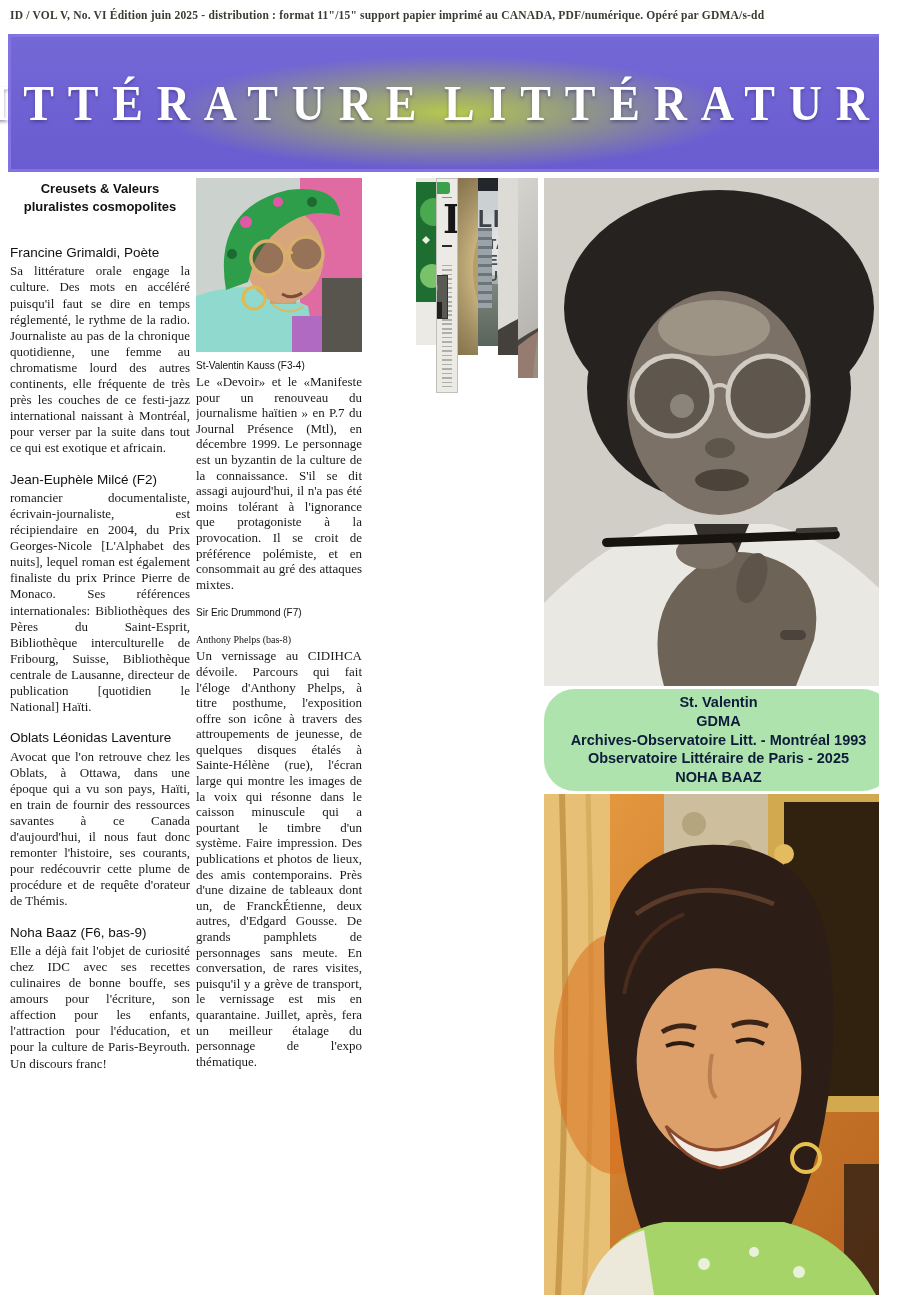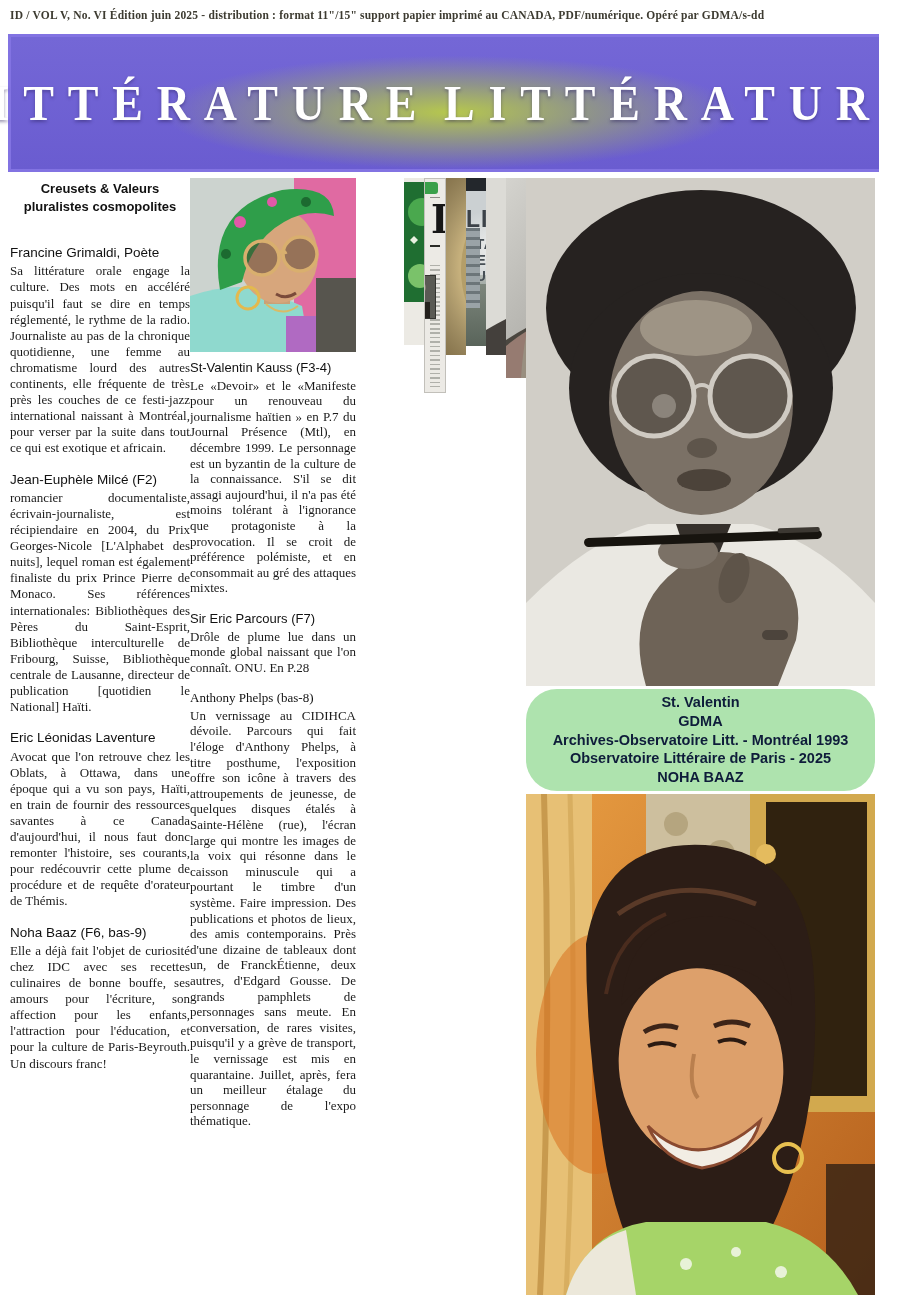--- a/index.html
+++ b/index.html
@@ -13,32 +13,32 @@
       border:3px solid #8273e2;box-sizing:content-box;
       background:
         radial-gradient(ellipse 42% 55% at 50% 57%, rgba(186,205,70,.95) 0%, rgba(152,162,118,.78) 38%, rgba(128,115,205,0) 78%),
         linear-gradient(#7467d6,#6a5cd0);
       display:flex;flex-direction:row;justify-content:center;align-items:center;row-gap:8px;}
   .banner-line{font-family:"Liberation Serif",serif;font-weight:bold;color:#ffffff;
       font-size:46px;line-height:1;letter-spacing:.30em;text-indent:.30em;
       transform:scaleY(1.12);text-shadow:0 2px 3px rgba(40,30,90,.45);white-space:nowrap;}
 
   .content{position:absolute;top:178px;left:10px;width:883px;height:1117px;
-      display:grid;grid-template-columns:180px 166px 170px 349px;}
+      display:grid;grid-template-columns:180px 166px 170px 349px;column-gap:6px;}
 
   .textcol{overflow:hidden;}
   .section-heading{font-family:"Liberation Sans",sans-serif;font-weight:bold;
       font-size:13px;line-height:1.35;text-align:center;margin:2px 2px 30px;color:#111;}
   .article{margin-bottom:15px;}
   .article h3{font-family:"Liberation Sans",sans-serif;font-weight:normal;
       font-size:13.5px;line-height:1.2;margin:0 0 2px;color:#111;}
   .article h3.serif-head{font-family:"Liberation Serif",serif;font-size:14px;}
   .article .body{font-size:13px;line-height:1.24;text-align:justify;}
   .col2 .article .body{font-size:13px;line-height:1.2;}
-  .col2 .article h3{font-size:13px;}
+  .col2 .article h3{font-size:10px;}
 
   .photo{position:relative;overflow:hidden;background:#ddd;}
   .col2-photo{width:166px;height:174px;margin-bottom:8px;}
   .imgcol{display:flex;flex-direction:row;padding-left:48px;}
 
   
   .np{width:170px;height:215px;background:#eceae5;border:1px solid #c2c0ba;box-sizing:border-box;position:relative;overflow:hidden;}
   .np-logo{position:absolute;top:3px;right:7px;width:17px;height:12px;background:#3aa04a;border-radius:3px;box-shadow:-20px 0 0 -4px #8a8a84;}
   .np-head-rule{position:absolute;top:18px;left:5px;right:5px;height:1px;background:#8d8d87;}
   .np-title{position:absolute;top:22px;left:6px;font-family:"DejaVu Serif",serif;font-weight:bold;
@@ -100,21 +100,21 @@
 
       <div class="article">
         <h3>Francine Grimaldi, Poète</h3>
         <div class="body">Sa littérature orale engage la culture. Des mots en accéléré puisqu'il faut se dire en temps réglementé, le rythme de la radio. Journaliste au pas de la chronique quotidienne, une femme au chromatisme lourd des autres continents, elle fréquente de très près les couches de ce festi-jazz international naissant à Montréal, pour verser par la suite dans tout ce qui est exotique et africain.</div>
       </div>
       <div class="article">
         <h3>Jean-Euphèle Milcé (F2)</h3>
         <div class="body">romancier documentaliste, écrivain-journaliste, est récipiendaire en 2004, du Prix Georges-Nicole [L'Alphabet des nuits], lequel roman est également finaliste du prix Prince Pierre de Monaco. Ses références internationales: Bibliothèques des Pères du Saint-Esprit, Bibliothèque interculturelle de Fribourg, Suisse, Bibliothèque centrale de Lausanne, directeur de publication [quotidien le National] Haïti.</div>
       </div>
       <div class="article">
-        <h3>Eric Léonidas Laventure</h3>
+        <h3>Oblats Léonidas Laventure</h3>
         <div class="body">Avocat que l'on retrouve chez les Oblats, à Ottawa, dans une époque qui a vu son pays, Haïti, en train de fournir des ressources savantes à ce Canada d'aujourd'hui, il nous faut donc remonter l'histoire, ses courants, pour redécouvrir cette plume de procédure et de requête d'orateur de Thémis.</div>
       </div>
       <div class="article">
         <h3>Noha Baaz (F6, bas-9)</h3>
         <div class="body">Elle a déjà fait l'objet de curiosité chez IDC avec ses recettes culinaires de bonne bouffe, ses amours pour l'écriture, son affection pour les enfants, l'attraction pour l'éducation, et pour la culture de Paris-Beyrouth. Un discours franc!</div>
       </div>
     </div>
 
     <div class="textcol col2">
       <div class="photo col2-photo">
@@ -138,22 +138,21 @@
           <circle cx="58" cy="120" r="11" fill="none" stroke="#e3b94e" stroke-width="3"></circle>
           <path d="M76,126 Q92,140 108,128" stroke="#d9bb66" stroke-width="2" fill="none"></path>
         </svg>
       </div>
 
       <div class="article">
         <h3>St-Valentin Kauss (F3-4)</h3>
         <div class="body">Le «Devoir» et le «Manifeste pour un renouveau du journalisme haïtien » en P.7 du Journal Présence (Mtl), en décembre 1999. Le personnage est un byzantin de la culture de la connaissance. S'il se dit assagi aujourd'hui, il n'a pas été moins tolérant à l'ignorance que protagoniste à la provocation. Il se croit de préférence polémiste, et en consommait au gré des attaques mixtes.</div>
       </div>
       <div class="article">
-        <h3>Sir Eric Parcours (F7)</h3>
-        <div class="body">Drôle de plume lue dans un monde global naissant que l'on connaît. ONU. En P.28</div>
+        <h3>Sir Eric Drummond (F7)</h3>
       </div>
       <div class="article">
         <h3 class="serif-head">Anthony Phelps (bas-8)</h3>
         <div class="body">Un vernissage au CIDIHCA dévoile. Parcours qui fait l'éloge d'Anthony Phelps, à titre posthume, l'exposition offre son icône à travers des attroupements de jeunesse, de quelques disques étalés à Sainte-Hélène (rue), l'écran large qui montre les images de la voix qui résonne dans le caisson minuscule qui a pourtant le timbre d'un système. Faire impression. Des publications et photos de lieux, des amis contemporains. Près d'une dizaine de tableaux dont un, de FranckÉtienne, deux autres, d'Edgard Gousse. De grands pamphlets de personnages sans meute. En conversation, de rares visites, puisqu'il y a grève de transport, le vernissage est mis en quarantaine. Juillet, après, fera un meilleur étalage du personnage de l'expo thématique.</div>
       </div>
     </div>
 
     <div class="imgcol">
 
       <div class="photo" style="width:170px;height:167px;">

